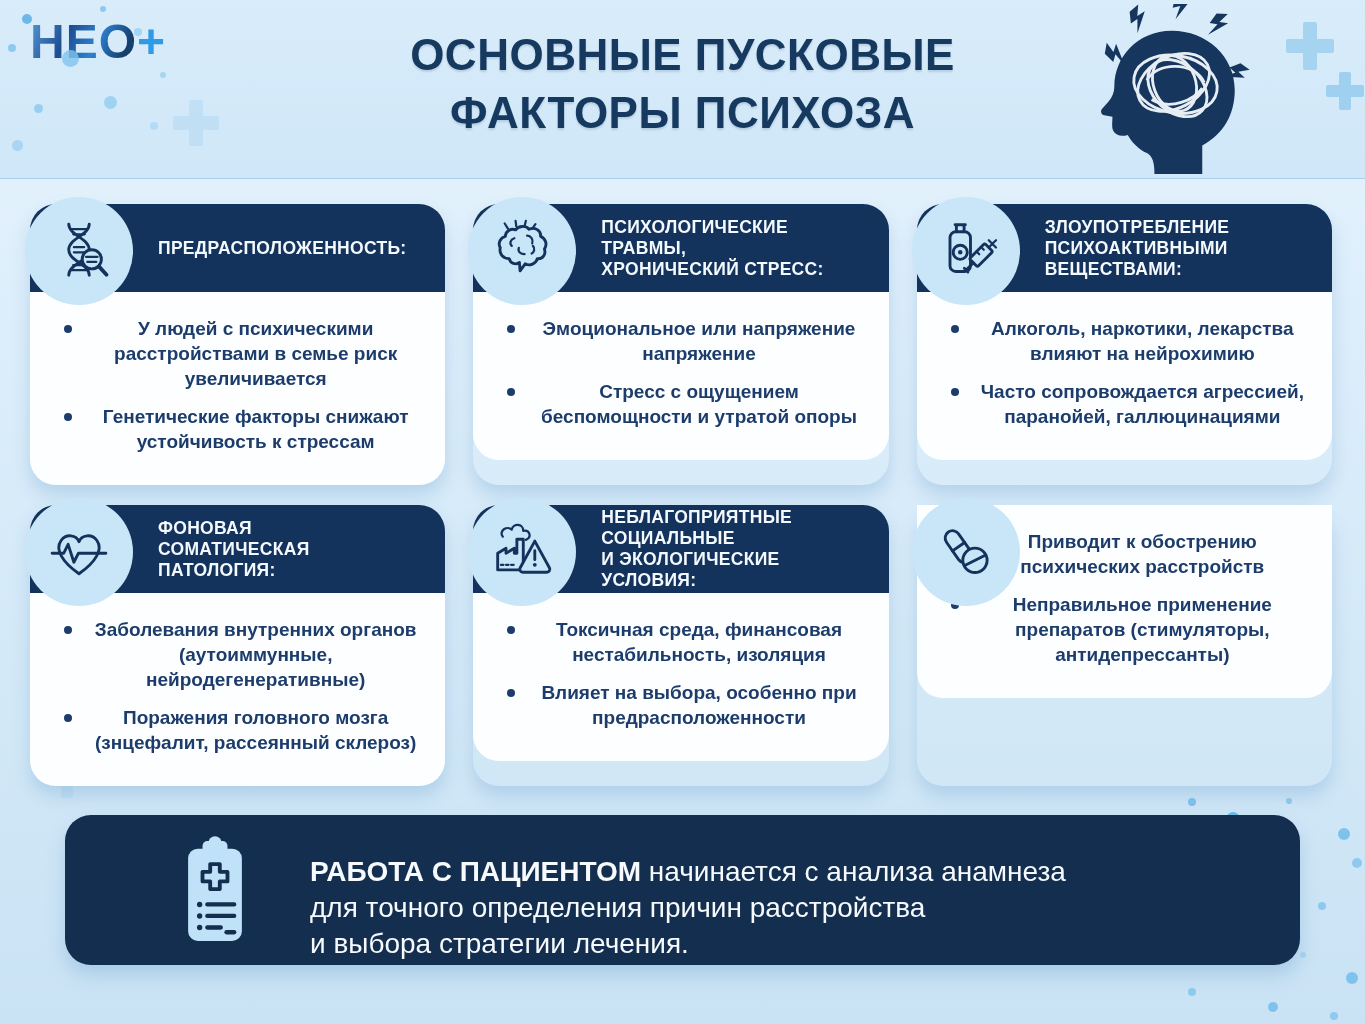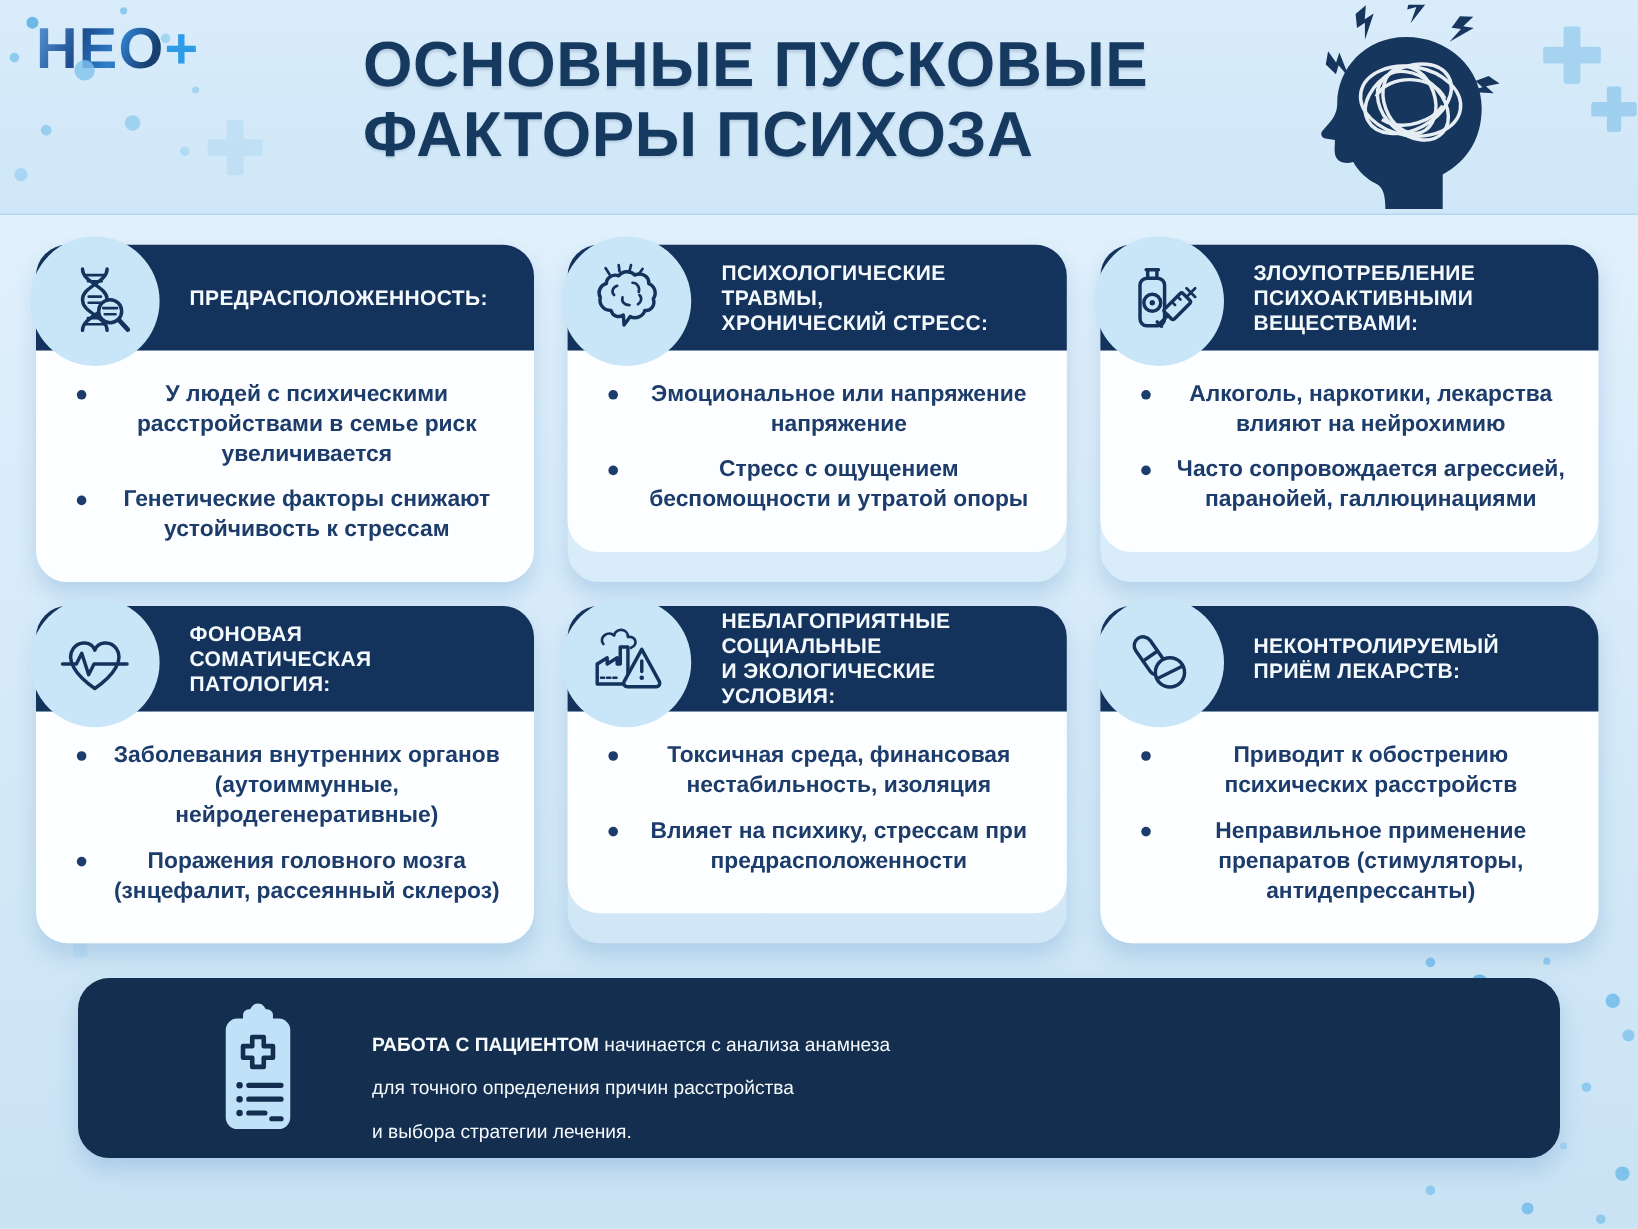--- a/index.html
+++ b/index.html
@@ -8,21 +8,21 @@
         background:linear-gradient(180deg,#e8f4fd 0%,#ddeefb 30%,#d2e8f7 70%,#c9e2f4 100%);}
   
   .top-band{position:absolute;left:0;top:0;width:100%;height:178px;
             background:linear-gradient(180deg,#d9ecfa 0%,#cfe7f8 100%);
             border-bottom:1px solid #a9cfe9;}
   .logo{position:absolute;left:30px;top:18px;font-size:48px;font-weight:800;letter-spacing:1px;line-height:1;}
   .logo .logo-main{background:linear-gradient(115deg,#5a9bdd 0%,#1d4e8f 35%,#2f80cf 60%,#163f6e 85%);
                    -webkit-background-clip:text;background-clip:text;color:transparent;}
   .logo .logo-plus{color:#2e9be6;font-weight:900;}
   .main-title{position:absolute;left:50%;top:26px;transform:translateX(-50%);
-              width:760px;text-align:left;color:#15395f;font-size:53px;line-height:58px;
+              width:760px;text-align:center;color:#15395f;font-size:44px;line-height:58px;
               font-weight:800;letter-spacing:.5px;white-space:pre-line;
               text-shadow:0 2px 2px rgba(19,46,84,.15);}
   .head-art{position:absolute;left:1078px;top:4px;width:195px;height:172px;}
   
   .dot{position:absolute;border-radius:50%;}
   .plus{position:absolute;}
   .plus::before,.plus::after{content:"";position:absolute;background:var(--c,#a6d3f0);border-radius:2px;}
   .plus::before{left:0;top:35%;width:100%;height:30%;}
   .plus::after{top:0;left:35%;height:100%;width:30%;}
   
@@ -40,21 +40,21 @@
   ul.bullets{margin:0;padding:0;list-style:none;}
   ul.bullets li{position:relative;padding-left:28px;margin-bottom:13px;
                 color:#1c3c6b;font-size:19px;line-height:25px;font-weight:600;text-align:center;}
   ul.bullets li::before{content:"";position:absolute;left:4px;top:9px;width:8px;height:8px;
                         border-radius:50%;background:#1c3c6b;}
   
   .banner{position:absolute;left:65px;top:815px;width:1235px;height:150px;background:#132e4e;
           border-radius:26px;box-shadow:0 10px 18px rgba(110,160,205,.35);}
   .banner-icon{position:absolute;left:102px;top:18px;width:96px;height:116px;}
   .banner-text{position:absolute;left:245px;top:50%;transform:translateY(-50%);
-               color:#f6fafd;font-size:16px;line-height:36px;white-space:pre-line;}
+               color:#f6fafd;font-size:28px;line-height:36px;white-space:pre-line;}
   .banner-text strong{font-weight:700;}
   svg .st{stroke:#14335c;stroke-width:4.5;fill:none;stroke-linecap:round;stroke-linejoin:round;}
   svg .st3{stroke:#14335c;stroke-width:3.5;fill:none;stroke-linecap:round;stroke-linejoin:round;}
 </style>
 </head>
 <body>
 
 <div class="page">
 
   <div class="top-band"></div>
@@ -216,39 +216,35 @@
         </svg>
       </div>
       <div class="card-header">
         <div class="card-title">НЕБЛАГОПРИЯТНЫЕ
 СОЦИАЛЬНЫЕ
 И ЭКОЛОГИЧЕСКИЕ УСЛОВИЯ:</div>
       </div>
       <div class="card-body">
         <ul class="bullets">
           <li>Токсичная среда, финансовая нестабильность, изоляция</li>
-          <li>Влияет на психику, стрессам при предрасположенности</li>
+          <li>Влияет на выбора, особенно при предрасположенности</li>
         </ul>
       </div>
     </div>
 
     <div class="card">
       <div class="card-icon">
         <svg width="64" height="64" viewBox="0 0 100 100">
           <g transform="rotate(-35 38 42)">
             <rect class="st" x="27" y="14" width="23" height="56" rx="11.5"></rect>
             <path class="st" d="M27,42 h23"></path>
           </g>
           <circle cx="64" cy="63" r="19" fill="#c9e6f9" stroke="#14335c" stroke-width="4.5"></circle>
           <path class="st" d="M48,71 L80,55"></path>
         </svg>
-      </div>
-      <div class="card-header">
-        <div class="card-title">НЕКОНТРОЛИРУЕМЫЙ
-ПРИЁМ ЛЕКАРСТВ:</div>
       </div>
       <div class="card-body">
         <ul class="bullets">
           <li>Приводит к обострению психических расстройств</li>
           <li>Неправильное применение препаратов (стимуляторы, антидепрессанты)</li>
         </ul>
       </div>
     </div>
   </div>
 

